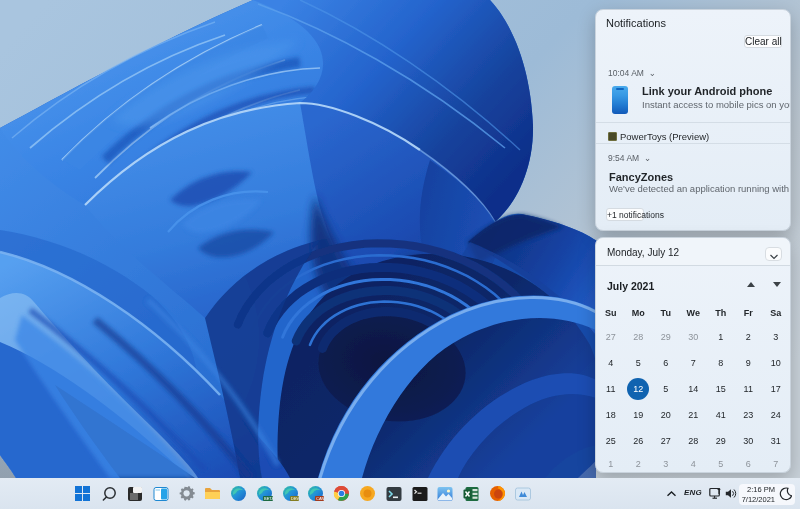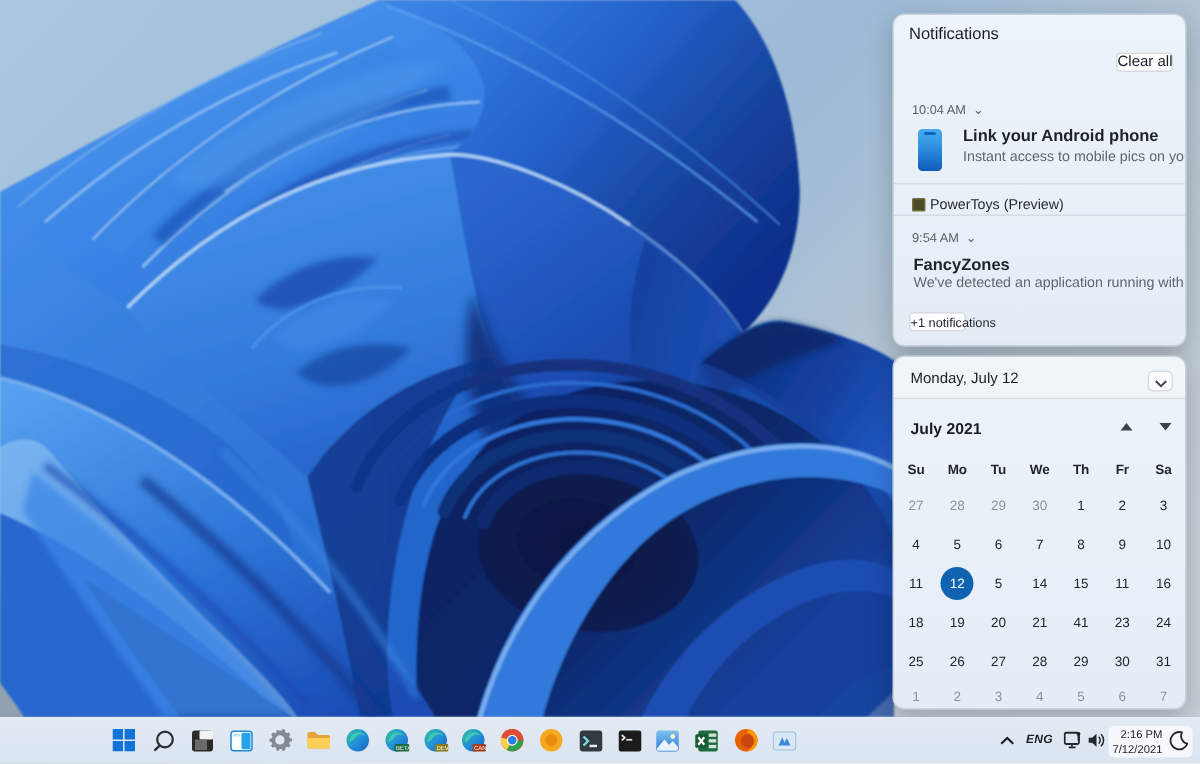--- a/index.html
+++ b/index.html
@@ -269,21 +269,21 @@
             <td>9</td>
             <td>10</td>
           </tr>
     <tr>
             <td>11</td>
             <td class="sel"><span>12</span></td>
             <td>5</td>
             <td>14</td>
             <td>15</td>
             <td>11</td>
-            <td>16</td>
+            <td>17</td>
           </tr>
     <tr>
             <td>18</td>
             <td>19</td>
             <td>20</td>
             <td>21</td>
             <td>41</td>
             <td>23</td>
             <td>24</td>
           </tr>

